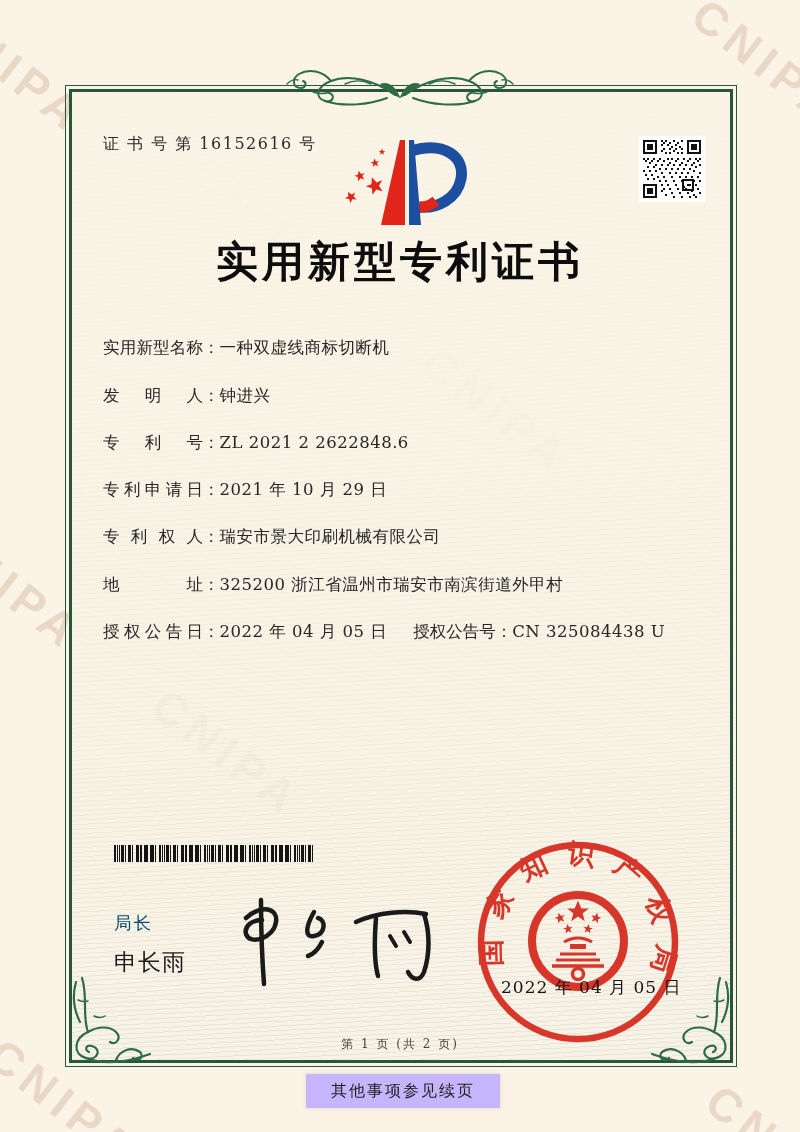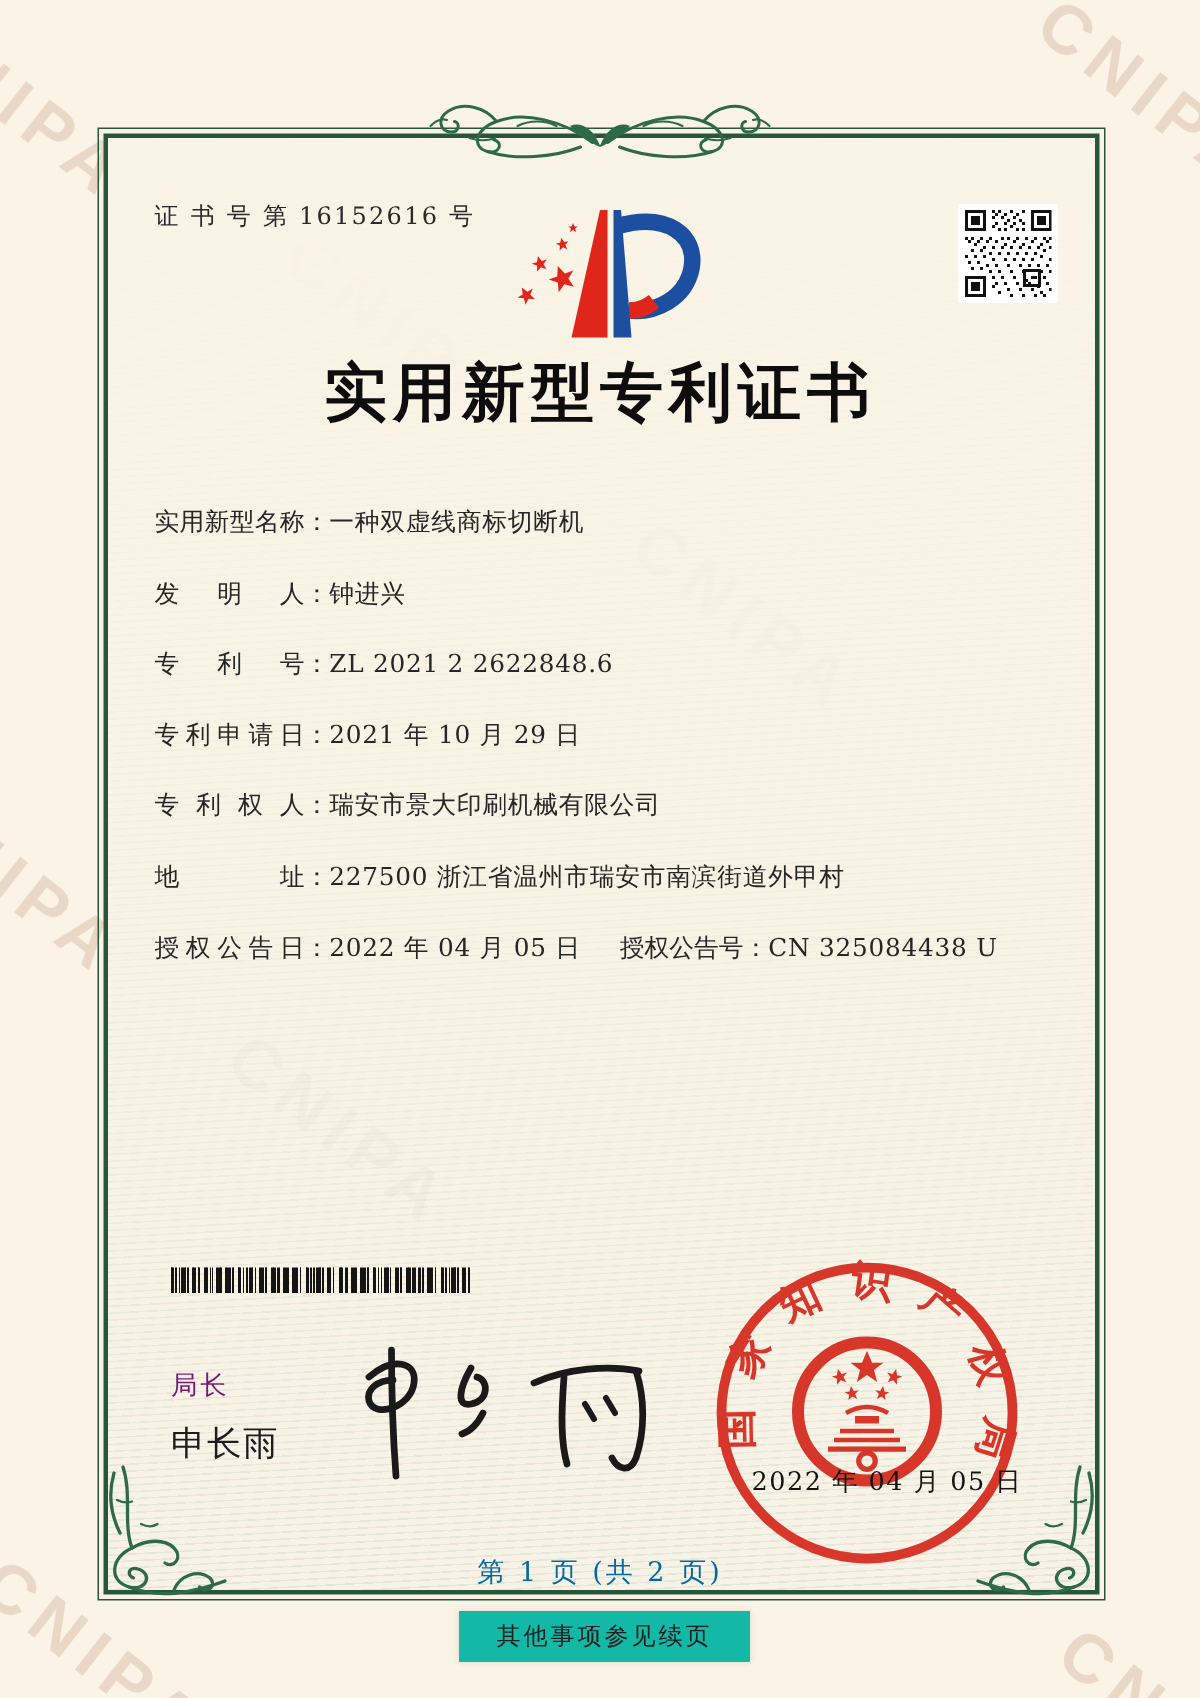--- a/index.html
+++ b/index.html
@@ -33,28 +33,28 @@
   .fpair2{margin-left:26px;}
   .body-text{position:absolute;left:103px;top:659px;width:597px;font-size:16.5px;
              line-height:27.5px;color:#1f1f1f;text-align:justify;}
   .body-text p{margin:0;text-indent:2em;}
 
   .barcode{position:absolute;left:114px;top:845px;width:202px;height:17px;
     background-image:
       repeating-linear-gradient(90deg,#141414 0 2px,transparent 2px 3px,#141414 3px 4px,transparent 4px 7px,#141414 7px 10px,transparent 10px 11px,#141414 11px 12px,transparent 12px 15px),
       repeating-linear-gradient(90deg,#141414 0 1px,transparent 1px 5px,#141414 5px 6px,transparent 6px 9px);}
 
-  .signer-title{position:absolute;left:114px;top:911px;font-size:17.5px;color:#701a75;
+  .signer-title{position:absolute;left:114px;top:911px;font-size:17.5px;color:#0c4a6e;
                 font-family:"Liberation Sans", sans-serif;letter-spacing:2px;}
   .signer-name{position:absolute;left:114px;top:947px;font-size:23px;color:#1c1c1c;
                font-family:"Liberation Sans", sans-serif;letter-spacing:1px;}
 
   .seal-date{position:absolute;left:501px;top:976px;font-size:17px;color:#141414;letter-spacing:1px;z-index:6;}
-  .page-info{position:absolute;left:0;top:1036px;width:800px;text-align:center;font-size:18px;color:#0369a1;letter-spacing:2px;}
-  .cont-box{position:absolute;left:306px;top:1074px;width:194px;height:34px;background:#14b8a6;
+  .page-info{position:absolute;left:0;top:1036px;width:800px;text-align:center;font-size:12px;color:#404040;letter-spacing:2px;}
+  .cont-box{position:absolute;left:306px;top:1074px;width:194px;height:34px;background:#c4b5fd;
             text-align:center;line-height:34px;font-size:16px;color:#1f1f1f;letter-spacing:2px;
             box-shadow:0 0 4px rgba(180,160,130,0.35);}
 
   .qr{position:absolute;left:639px;top:136px;width:66px;height:66px;background:#ffffff;padding:0;}
   .qr svg{position:absolute;left:4px;top:4px;}
 
   svg{display:block;}
 </style>
 </head>
 <body>
@@ -182,21 +182,21 @@
     <div class="frow" style="top:95px;">
       <span class="flabel">专利号</span><span>：</span><span class="fvalue">ZL 2021 2 2622848.6</span>
     </div>
     <div class="frow" style="top:142px;">
       <span class="flabel">专利申请日</span><span>：</span><span class="fvalue">2021 年 10 月 29 日</span>
     </div>
     <div class="frow" style="top:189px;">
       <span class="flabel">专利权人</span><span>：</span><span class="fvalue">瑞安市景大印刷机械有限公司</span>
     </div>
     <div class="frow" style="top:237px;">
-      <span class="flabel">地址</span><span>：</span><span class="fvalue">227500 浙江省温州市瑞安市南滨街道外甲村</span>
+      <span class="flabel">地址</span><span>：</span><span class="fvalue">325200 浙江省温州市瑞安市南滨街道外甲村</span>
     </div>
     <div class="frow" style="top:284px;">
       <span class="flabel">授权公告日</span><span>：</span><span class="fvalue">2022 年 04 月 05 日</span><span class="fpair2">授权公告号</span><span>：</span><span class="fvalue">CN 325084438 U</span>
     </div>
   </div>
 
   <div class="body-text">
   </div>
 
   <div class="barcode"></div>

